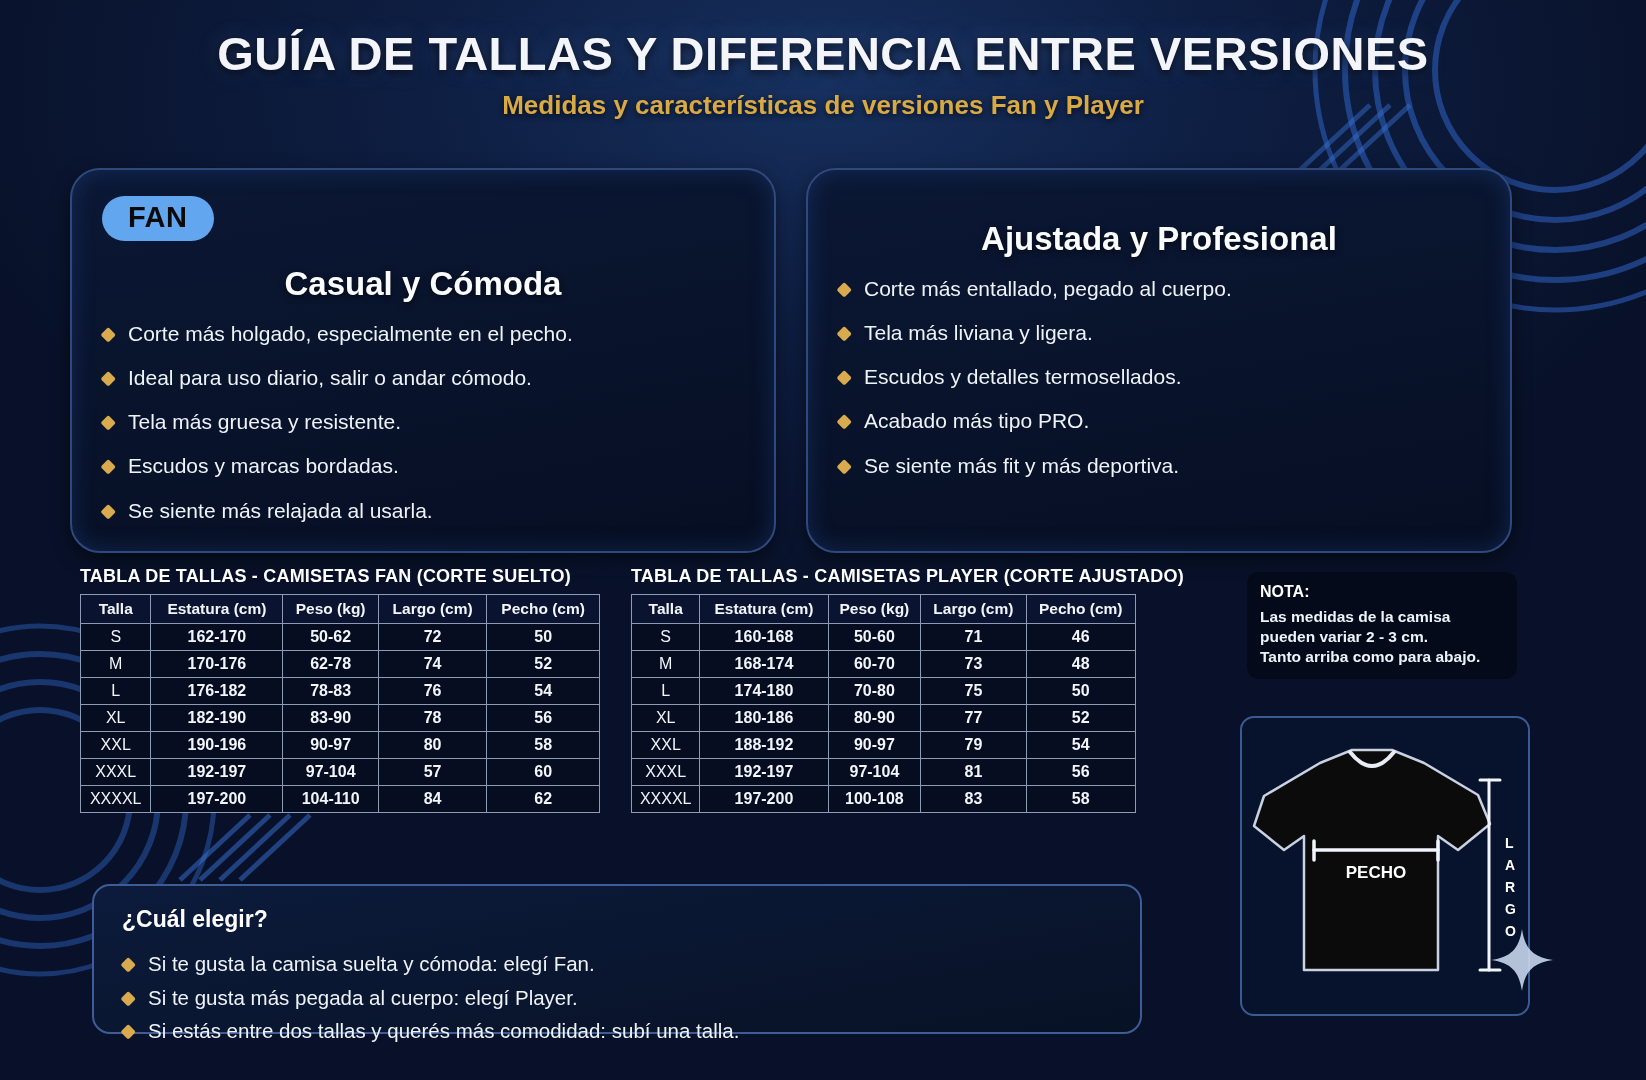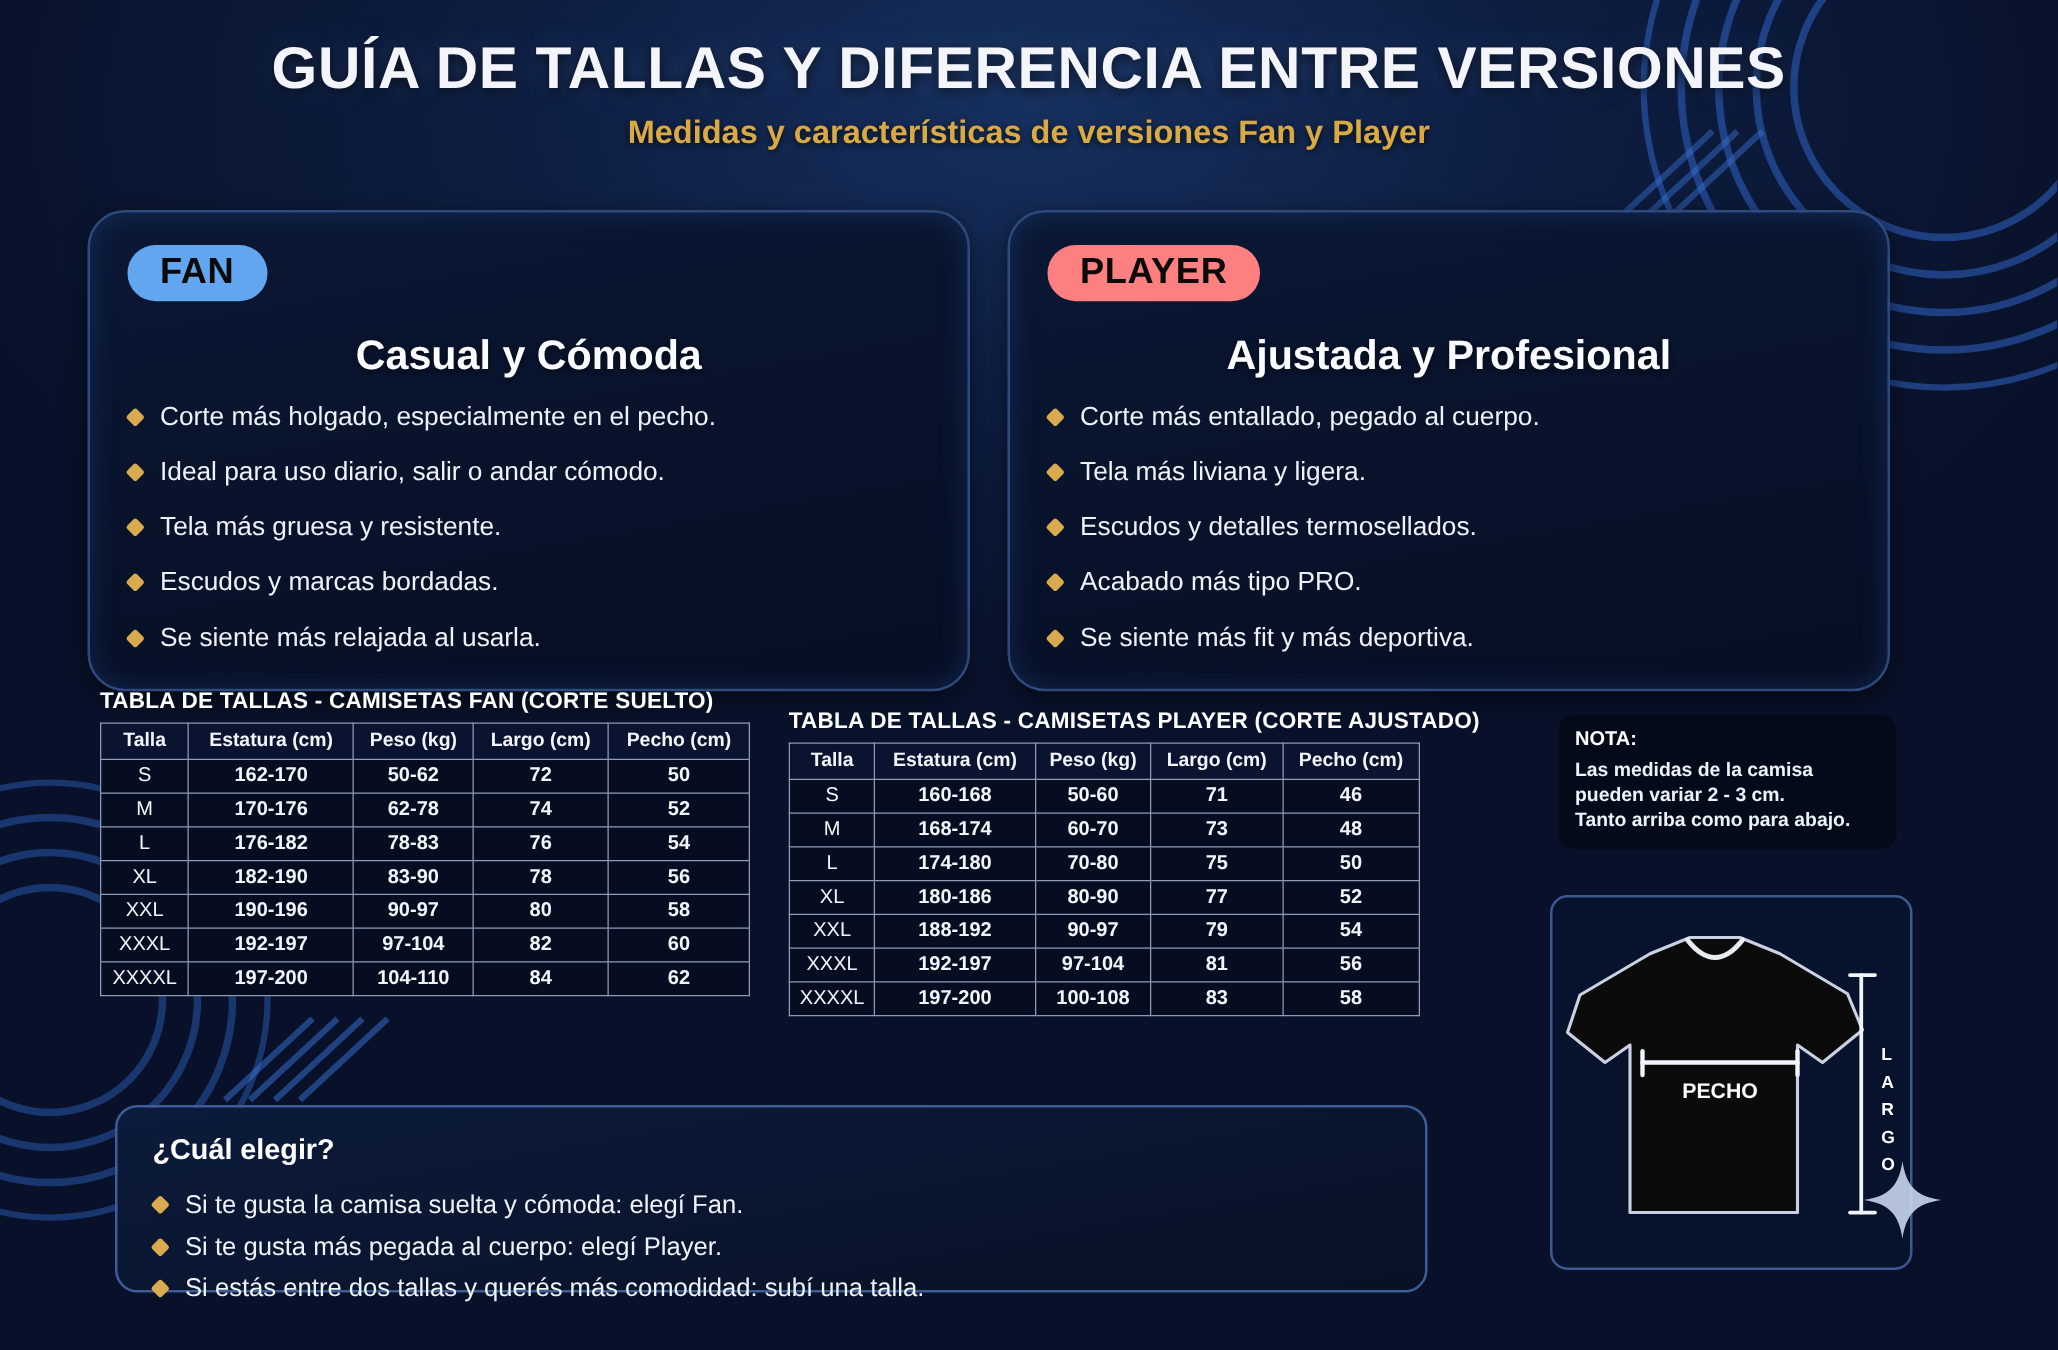--- a/index.html
+++ b/index.html
@@ -96,21 +96,21 @@
     width: 11px; height: 11px;
     flex: 0 0 11px;
     background: #d9ab4e;
     margin-right: 15px;
     transform: rotate(45deg) translateY(-1px);
     border-radius: 2px;
   }
 
   
   .table-block { position: absolute; z-index: 4; }
-  #table-fan { left: 80px; top: 550px; width: 520px; }
+  #table-fan { left: 80px; top: 566px; width: 520px; }
   #table-player { left: 631px; top: 566px; width: 505px; }
 
   .table-caption {
     font-size: 18px;
     font-weight: bold;
     color: #ffffff;
     margin-bottom: 7px;
     letter-spacing: .2px;
     white-space: nowrap;
   }
@@ -248,21 +248,20 @@
       <span>Escudos y marcas bordadas.</span>
     </li>
     <li>
       <span class="dot"></span>
       <span>Se siente más relajada al usarla.</span>
     </li>
   </ul>
 </div>
 
 <div class="card" id="card-player">
-  <span class="badge badge-player">PLAYER</span>
   <div class="card-heading">Ajustada y Profesional</div>
   <ul class="bullets">
     <li>
       <span class="dot"></span>
       <span>Corte más entallado, pegado al cuerpo.</span>
     </li>
     <li>
       <span class="dot"></span>
       <span>Tela más liviana y ligera.</span>
     </li>
@@ -326,21 +325,21 @@
         <td class="col-size">XXL</td>
         <td>190-196</td>
         <td>90-97</td>
         <td>80</td>
         <td>58</td>
       </tr>
       <tr>
         <td class="col-size">XXXL</td>
         <td>192-197</td>
         <td>97-104</td>
-        <td>82</td>
+        <td>57</td>
         <td>60</td>
       </tr>
       <tr>
         <td class="col-size">XXXXL</td>
         <td>197-200</td>
         <td>104-110</td>
         <td>84</td>
         <td>62</td>
       </tr>
     </tbody>

